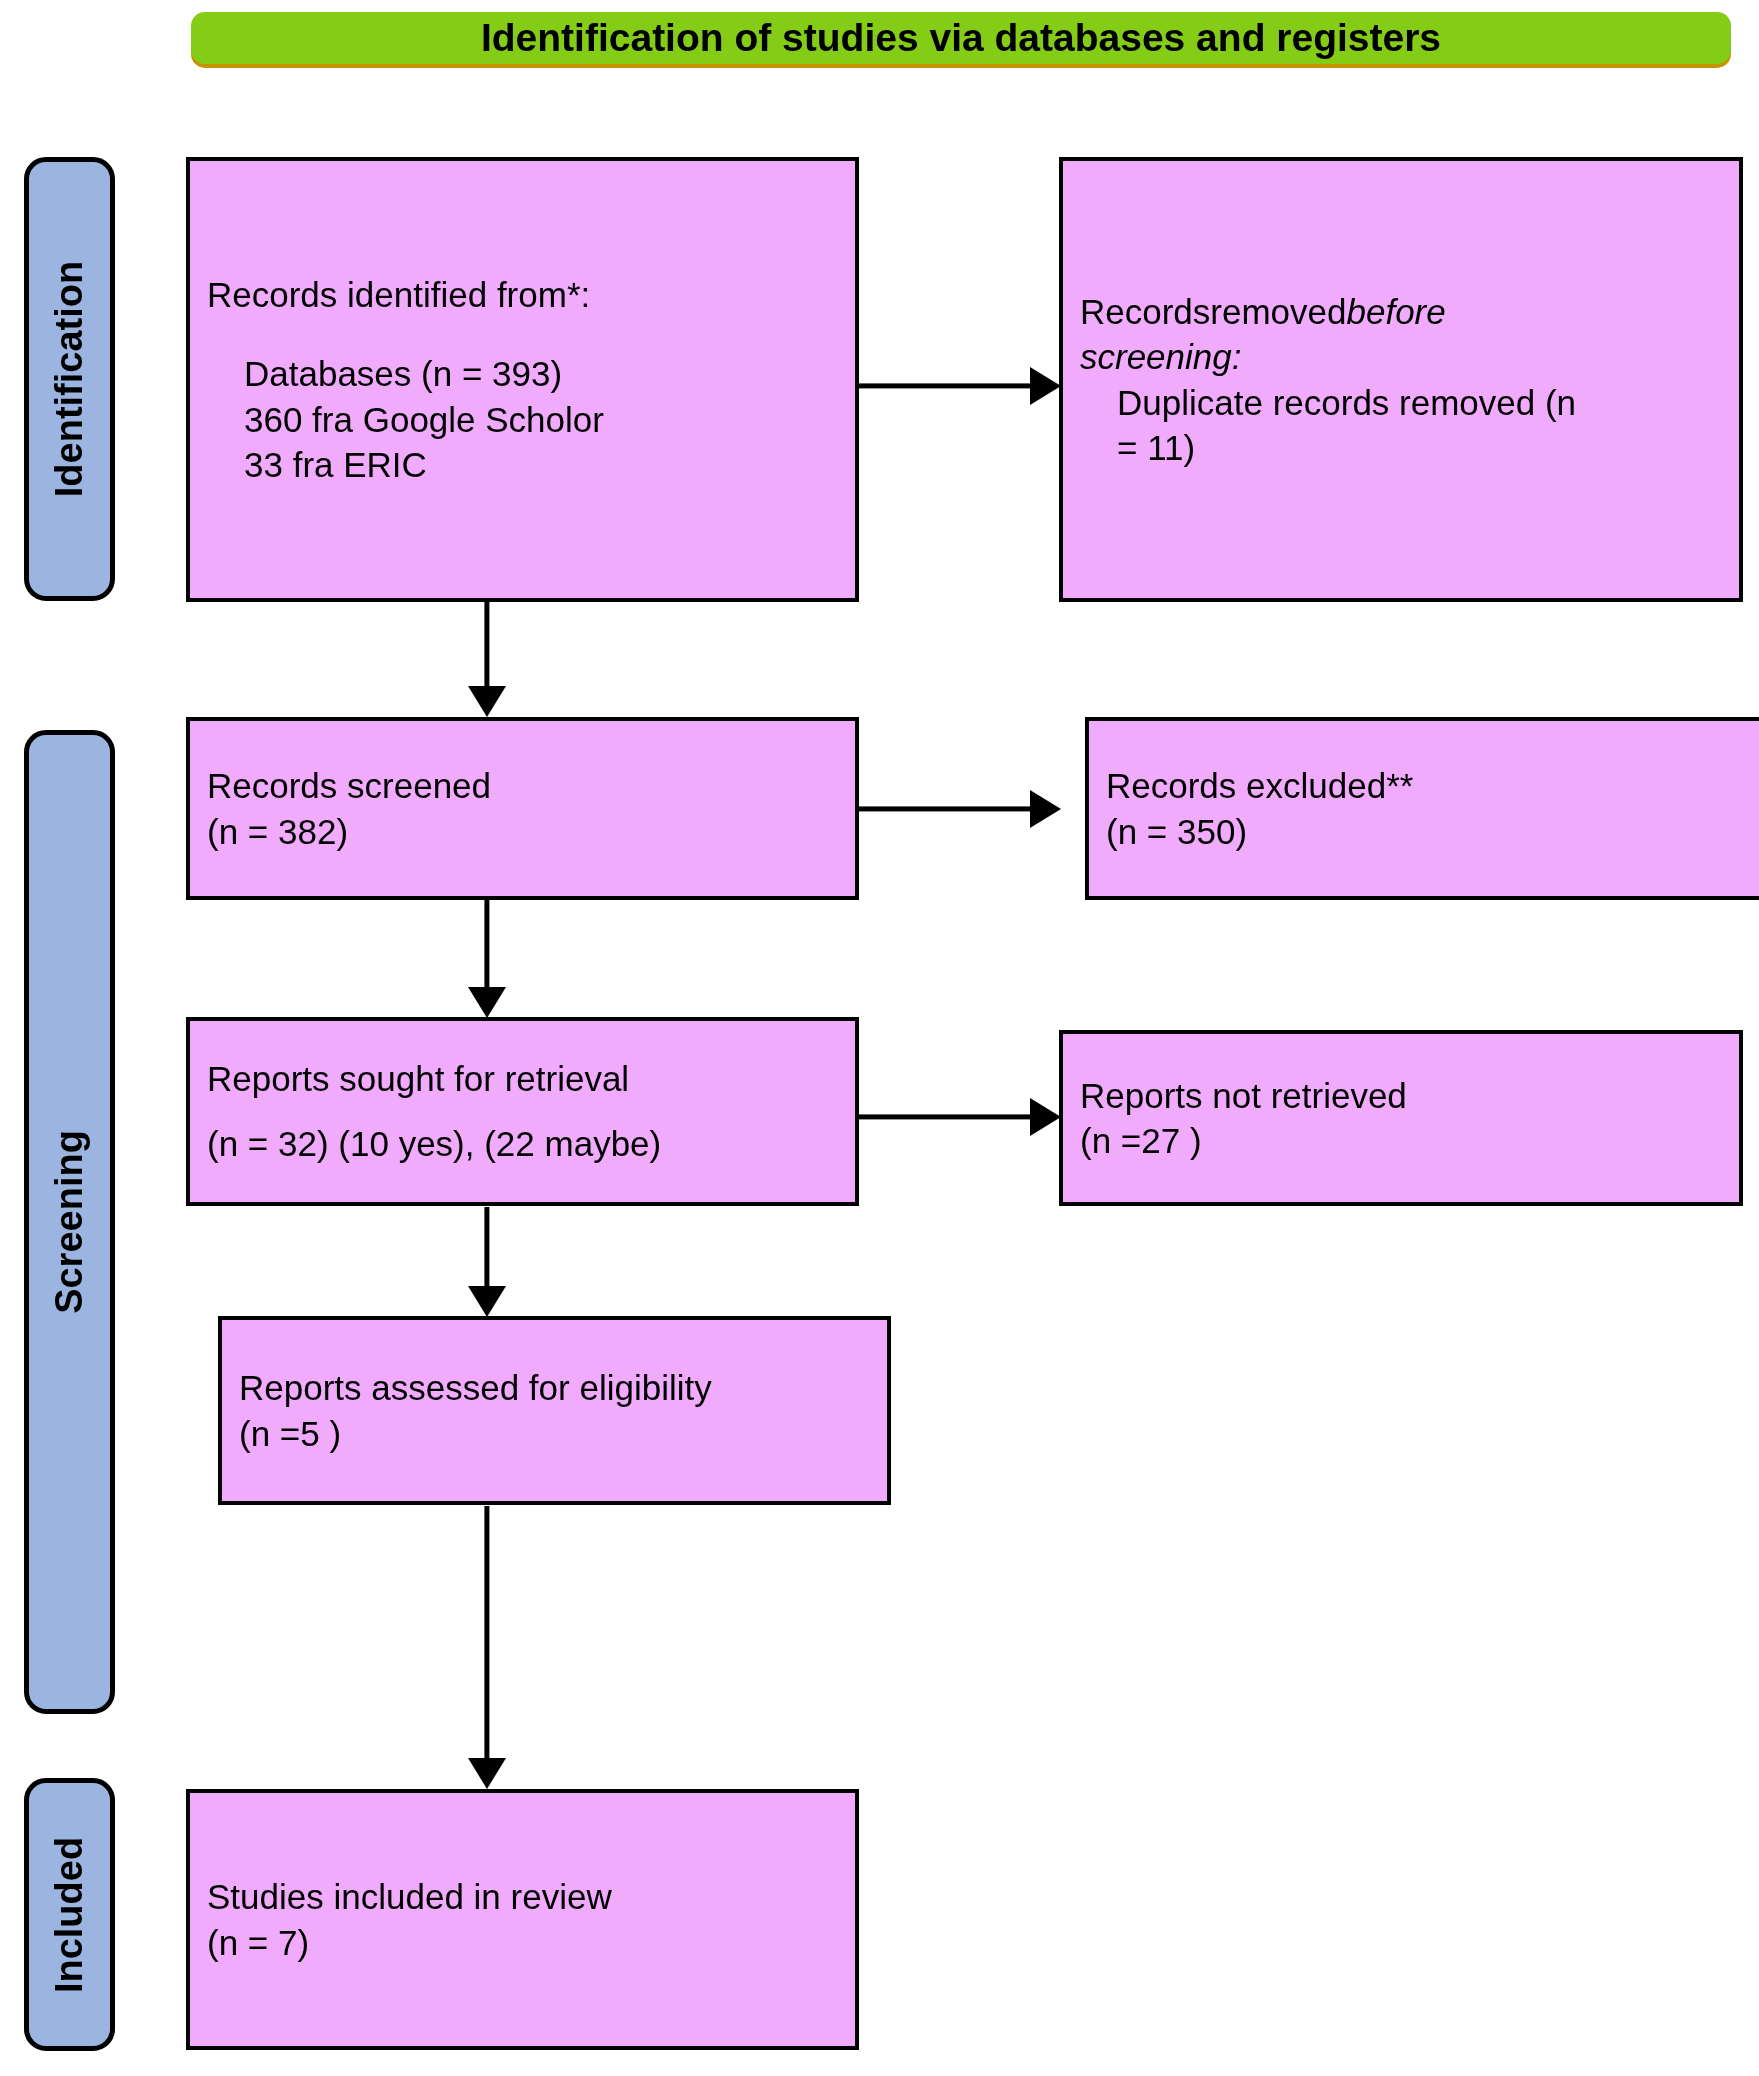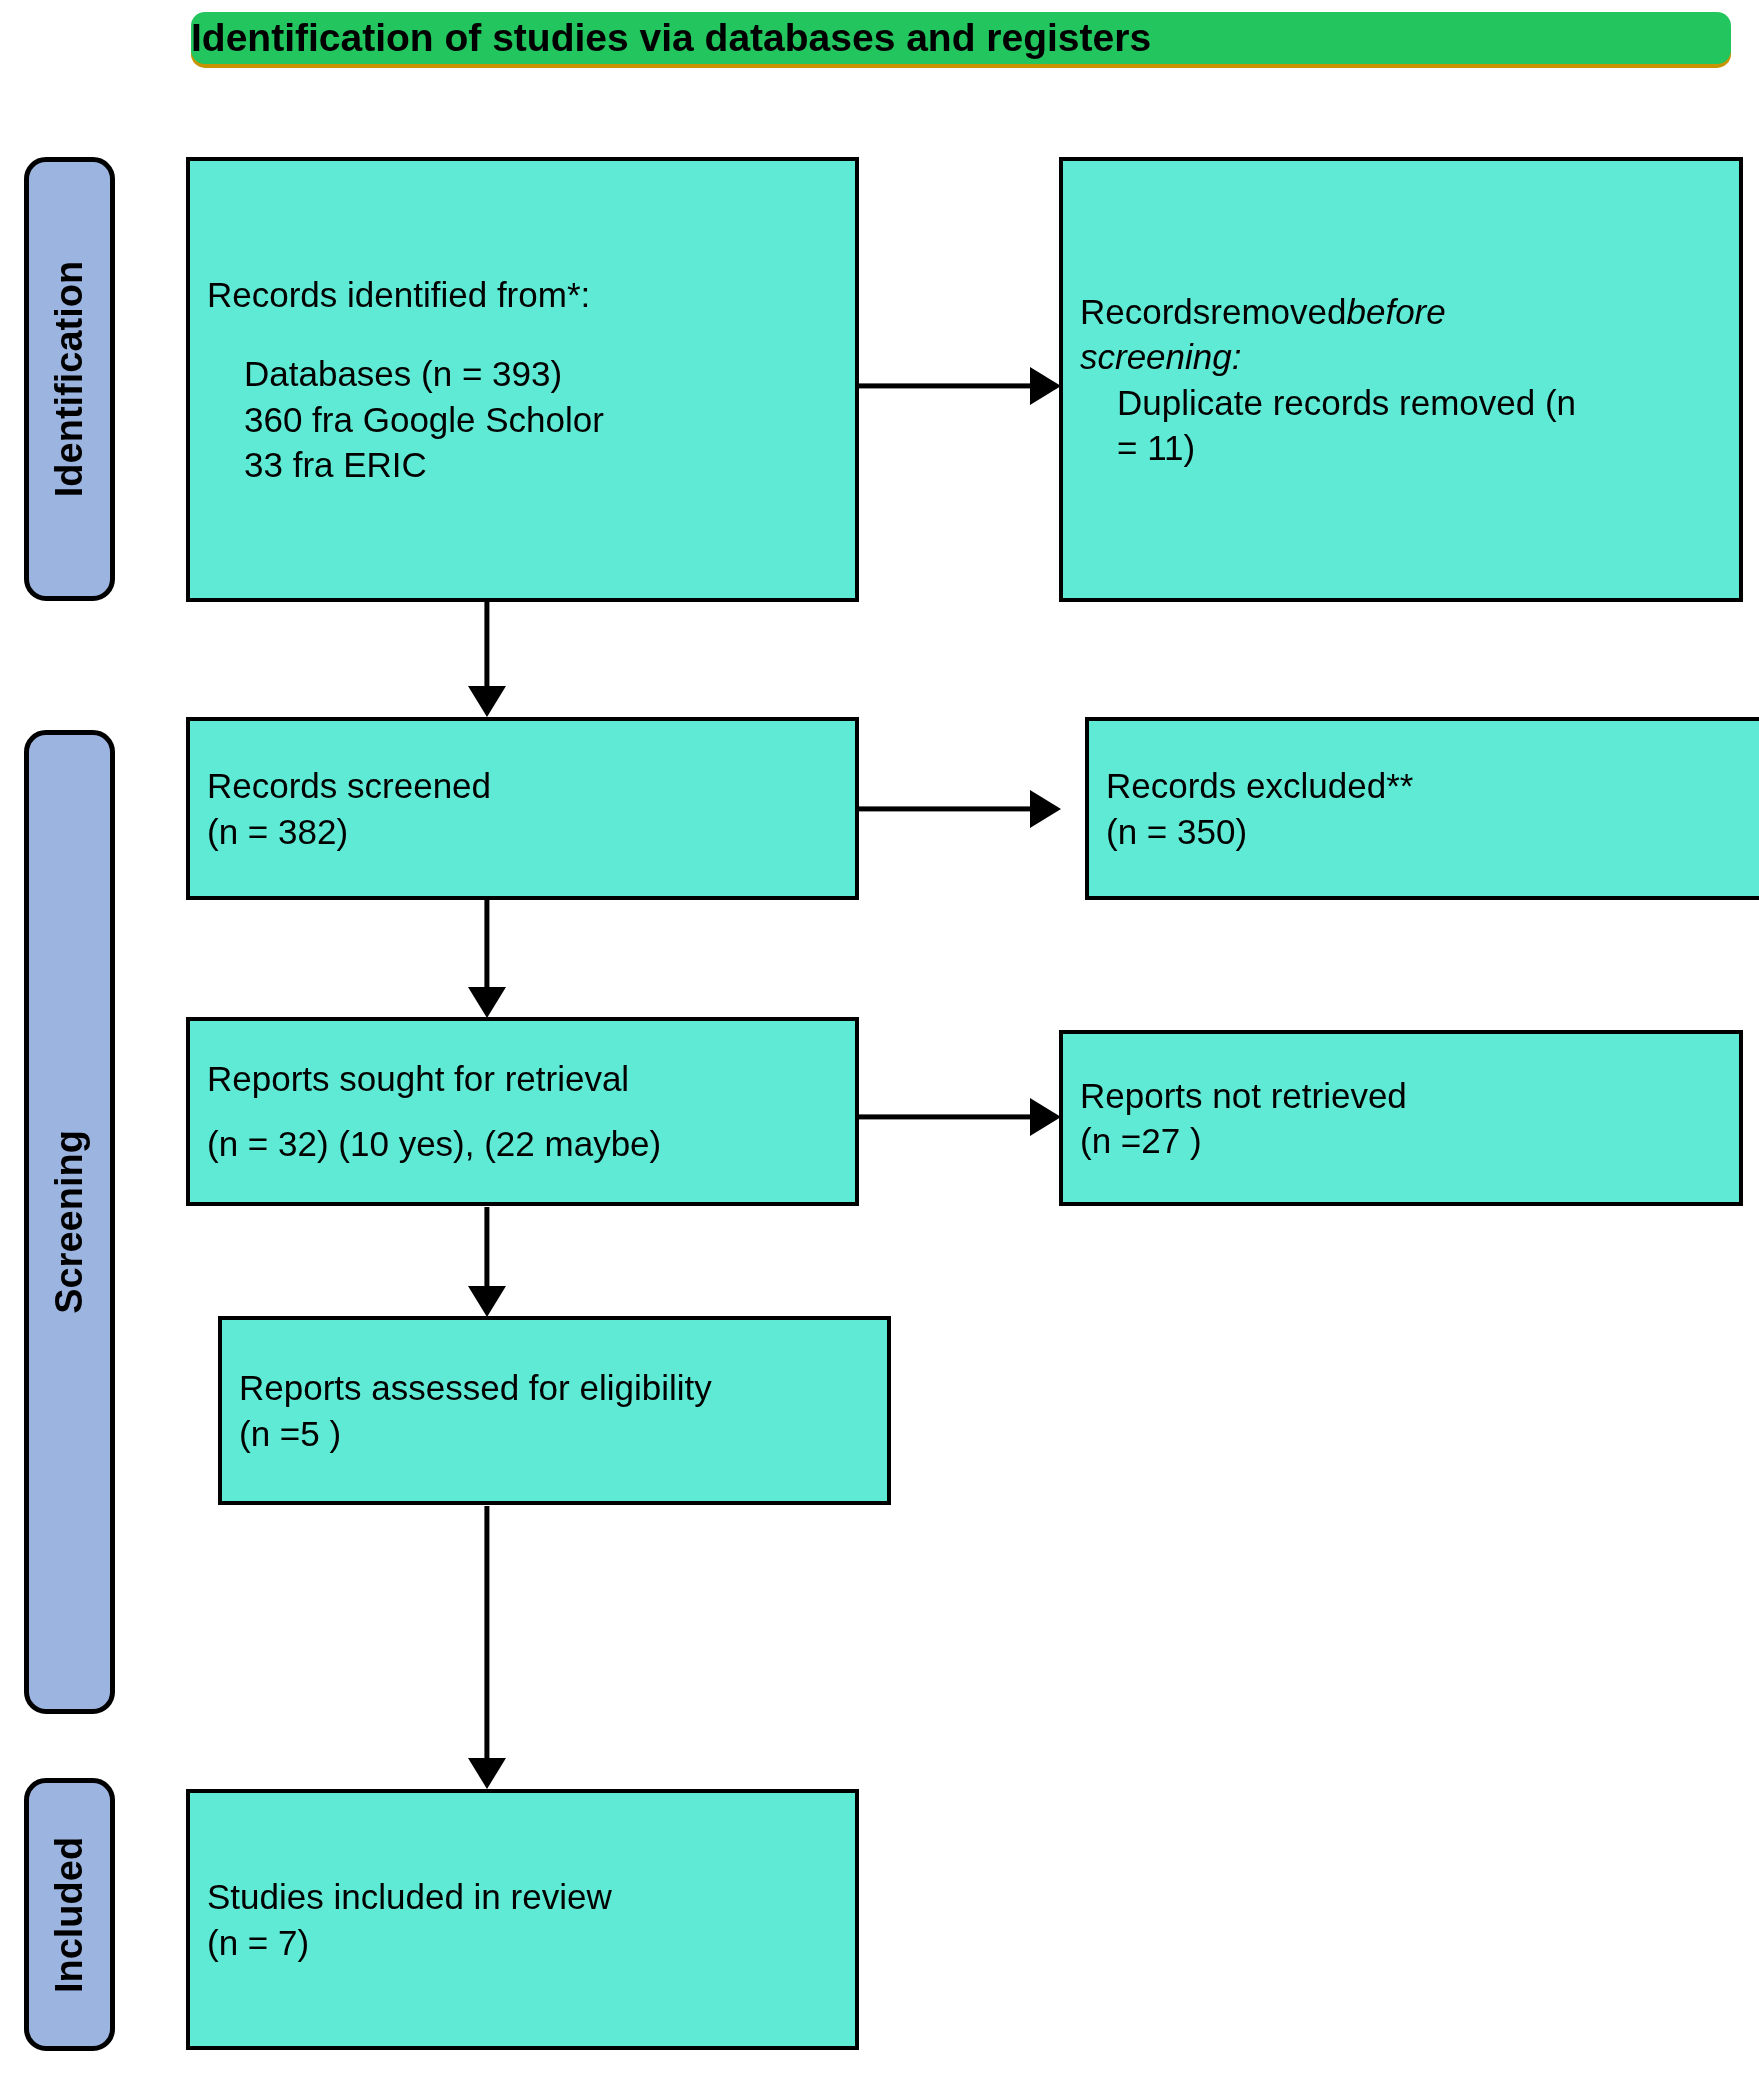--- a/index.html
+++ b/index.html
@@ -35,39 +35,39 @@
     white-space: nowrap;
     font-weight: bold;
     font-size: 38px;
     letter-spacing: 0px;
     line-height: 1;
   }
 
   
   .banner {
     position: absolute;
-    background: #22c55e;
+    background: #84cc16;
     border-radius: 14px;
     box-sizing: border-box;
     display: flex;
     align-items: center;
-    justify-content: flex-start;
+    justify-content: center;
     box-shadow: 0 3.9px 0 0 #C79400;
   }
   .banner .banner-text {
     font-weight: bold;
     font-size: 39px;
     color: #000000;
     text-align: center;
   }
 
   
   .flow-box {
     position: absolute;
-    background: #5eead4;
+    background: #f0abfc;
     border: 4.6px solid #000000;
     box-sizing: border-box;
     padding: 0 17px;
     display: flex;
     flex-direction: column;
     justify-content: center;
   }
   .flow-box .line {
     font-size: 35px;
     line-height: 1.30;

